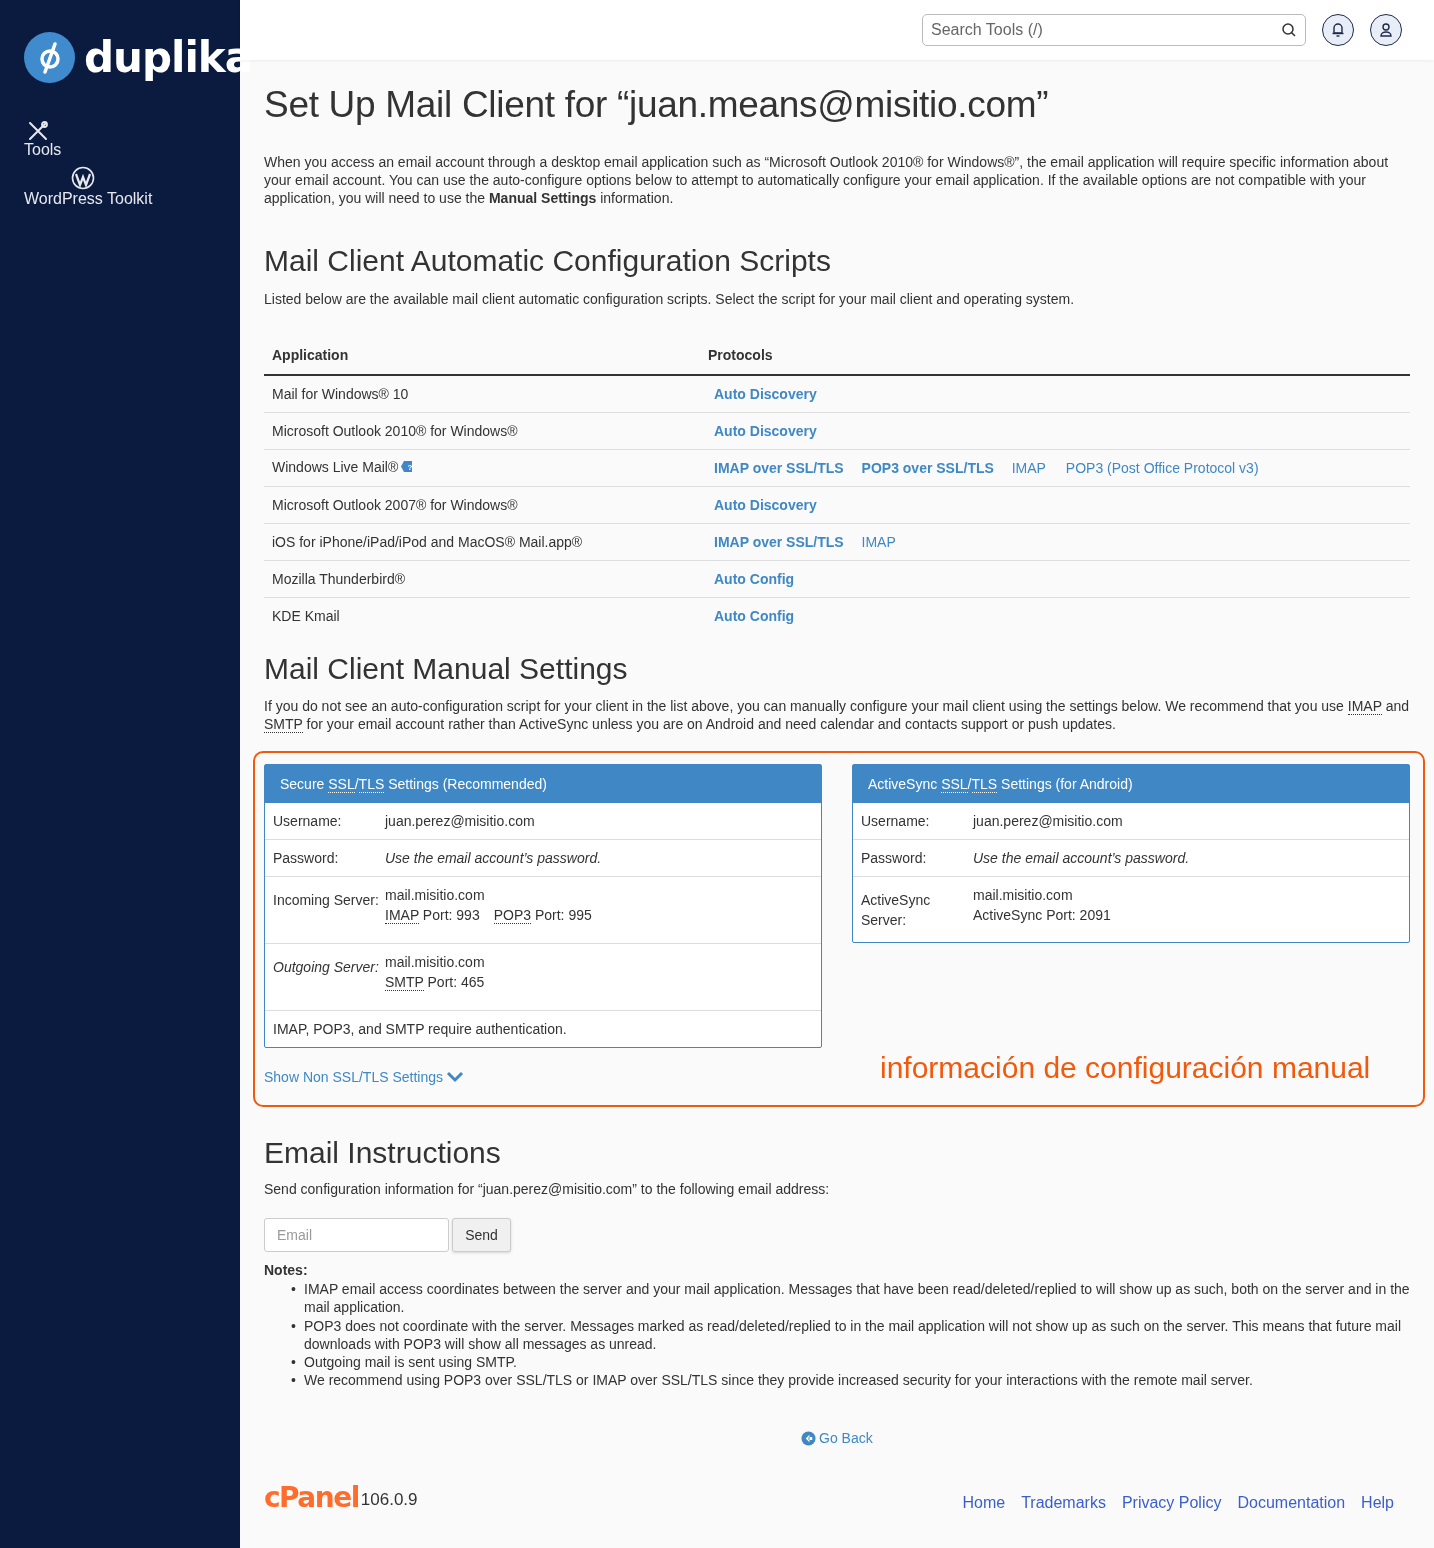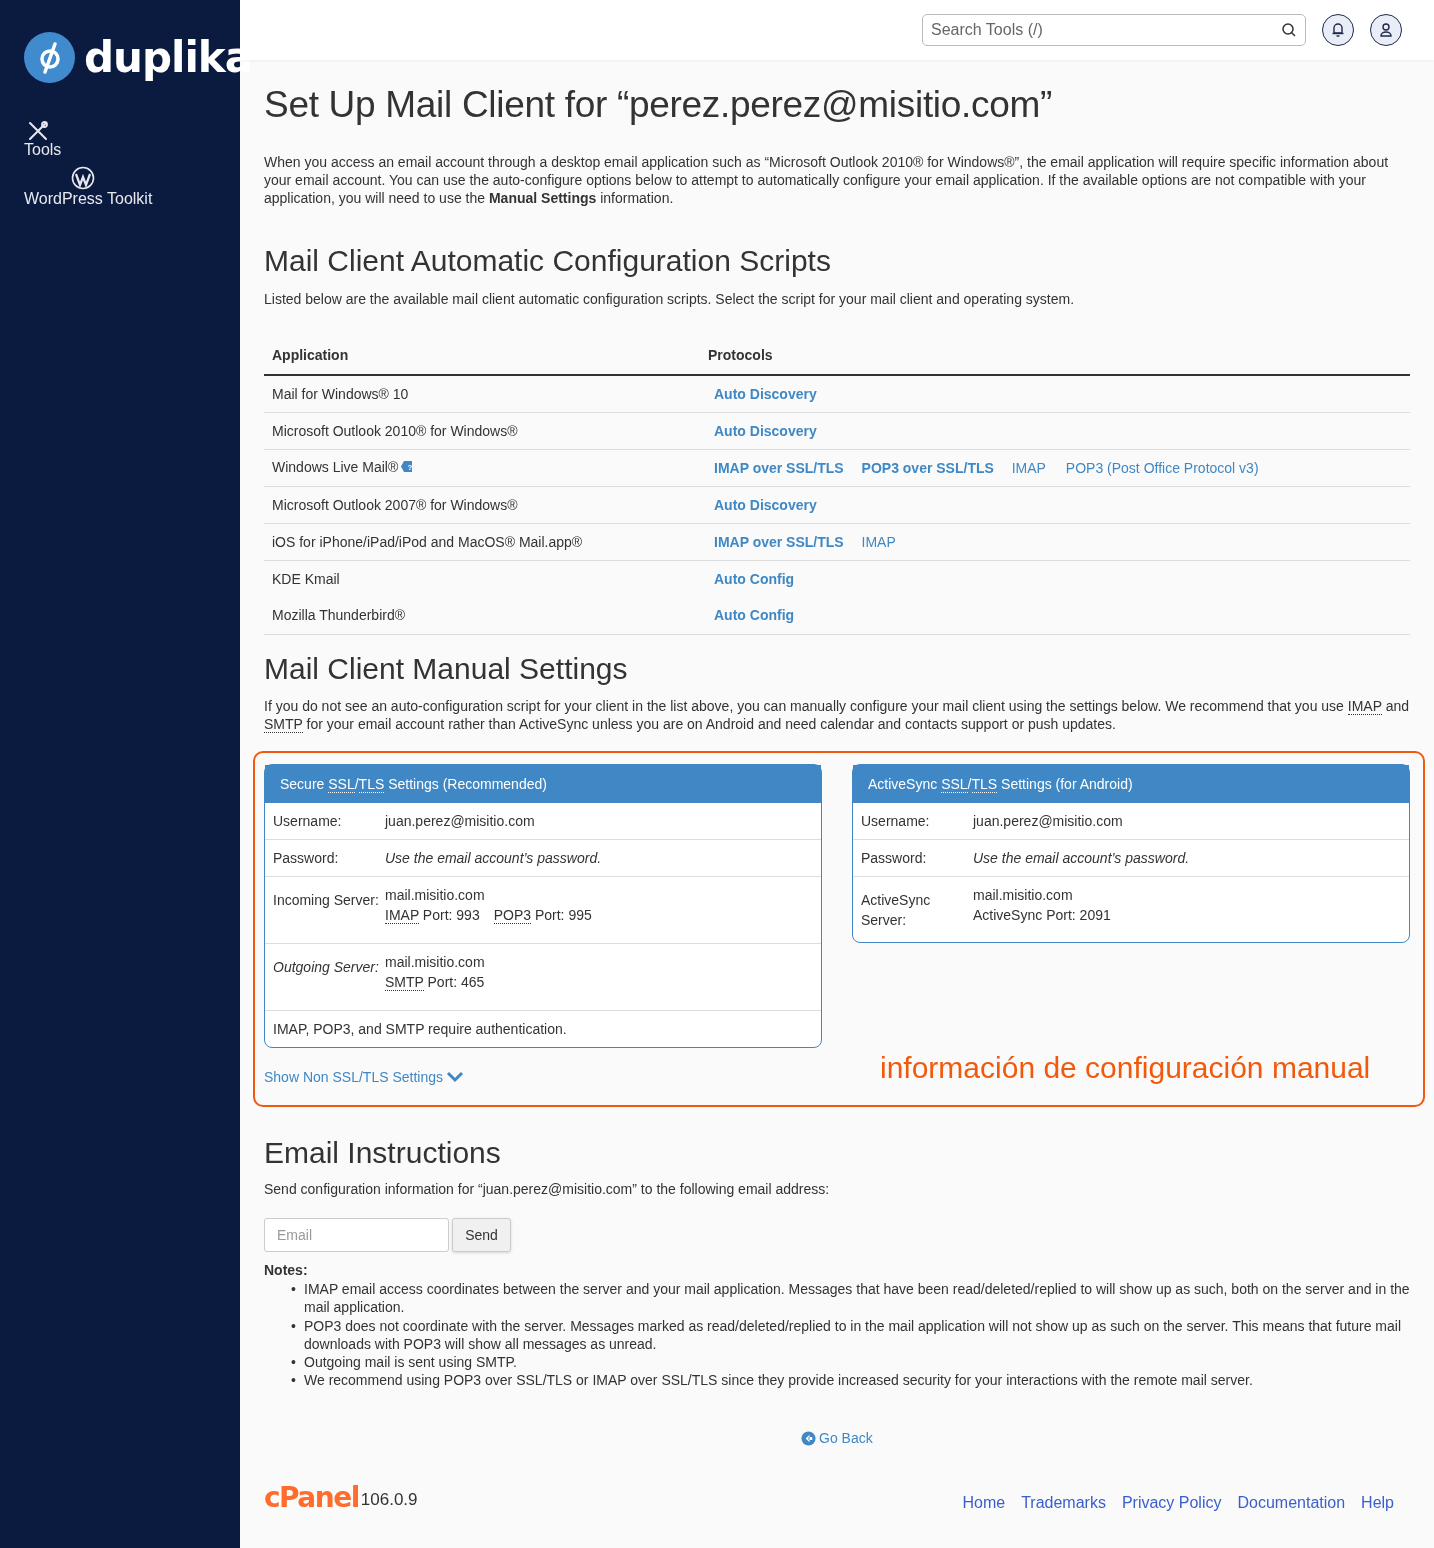--- a/index.html
+++ b/index.html
@@ -32,21 +32,21 @@
   table.apps td { font-size: 14px; padding: 0 8px; height: 37px; border-bottom: 1px solid #ddd; }
   table.apps td.proto { padding-left: 14px; }
   .plink { color: #3f88c5; margin-right: 14px; cursor: pointer; }
   .plink.b { font-weight: bold; }
   .plink.n { font-weight: normal; margin-right: 16px; }
   .help-tag { display: inline-block; vertical-align: middle; margin-left: 3px; }
 
   .annot { position: absolute; left: 253px; top: 751px; width: 1172px; height: 356px; border: 2.5px solid #f15a0c; border-radius: 10px; }
   .annot-label { position: absolute; left: 880px; top: 1051px; color: #f15a0c; font-size: 30px; white-space: nowrap; }
 
-  .panel { position: absolute; background: #fff; border: 1px solid #3f88c5; border-radius: 8px; }
+  .panel { position: absolute; background: #fff; border: 1px solid #3f88c5; border-radius: 2px; }
   .panel-head { background: #3f88c5; color: #fff; font-size: 14px; height: 38px; line-height: 38px; padding-left: 15px; }
   .abbr { border-bottom: 1px dotted currentColor; }
   .prow { display: flex; border-bottom: 1px solid #ddd; font-size: 14px; }
   .prow:last-child { border-bottom: none; }
   .plabel { width: 120px; padding-left: 8px; }
   .pval { flex: 1; }
   .italic { font-style: italic; }
 
   .show-non { position: absolute; left: 264px; top: 1069px; color: #3f88c5; font-size: 14px; cursor: pointer; display: flex; align-items: center; }
 
@@ -111,21 +111,21 @@
   </div>
   <div class="circ-btn" style="left:1130px;">
     <svg width="14" height="16" viewBox="0 0 14 16">
         <circle cx="7" cy="5" r="3" fill="none" stroke="#1c2a4a" stroke-width="1.4"></circle>
         <path d="M2 14 a5 4 0 0 1 10 0 Z" fill="none" stroke="#1c2a4a" stroke-width="1.4"></path>
       </svg>
   </div>
 </div>
 
 <div class="main">
-  <h1>Set Up Mail Client for “perez.perez@misitio.com”</h1>
+  <h1>Set Up Mail Client for “juan.means@misitio.com”</h1>
   <p class="intro"><span>When you access an email account through a desktop email application such as “Microsoft Outlook 2010® for Windows®”, the email application will require specific information about your email account. You can use the auto-configure options below to attempt to automatically configure your email application. If the available options are not compatible with your application, you will need to use the </span><b>Manual Settings</b><span> information.</span></p>
 
   <h2 style="top:184px;">Mail Client Automatic Configuration Scripts</h2>
   <p class="desc" style="top:230px;">Listed below are the available mail client automatic configuration scripts. Select the script for your mail client and operating system.</p>
 
   <table class="apps">
     <thead>
       <tr>
         <th style="width:436px;">Application</th>
         <th>Protocols</th>
@@ -157,26 +157,26 @@
         <td class="proto"><a class="plink b">Auto Discovery</a></td>
       </tr>
       <tr>
         <td>iOS for iPhone/iPad/iPod and MacOS® Mail.app®</td>
         <td class="proto">
           <a class="plink b">IMAP over SSL/TLS</a>
           <a class="plink n">IMAP</a>
         </td>
       </tr>
       <tr>
+        <td>Mozilla Thunderbird®</td>
+        <td class="proto"><a class="plink b">Auto Config</a></td>
+      </tr>
+      <tr>
         <td style="border-bottom:none;">KDE Kmail</td>
         <td class="proto" style="border-bottom:none;"><a class="plink b">Auto Config</a></td>
-      </tr>
-      <tr>
-        <td>Mozilla Thunderbird®</td>
-        <td class="proto"><a class="plink b">Auto Config</a></td>
       </tr>
     </tbody>
   </table>
 
   <h2 style="top:592px;">Mail Client Manual Settings</h2>
   <p class="desc" style="top:637px; width:1150px;"><span>If you do not see an auto-configuration script for your client in the list above, you can manually configure your mail client using the settings below. We recommend that you use </span><span class="abbr">IMAP</span><span> and </span><span class="abbr">SMTP</span><span> for your email account rather than ActiveSync unless you are on Android and need calendar and contacts support or push updates.</span></p>
 </div>
 
 <div class="annot"></div>
 

